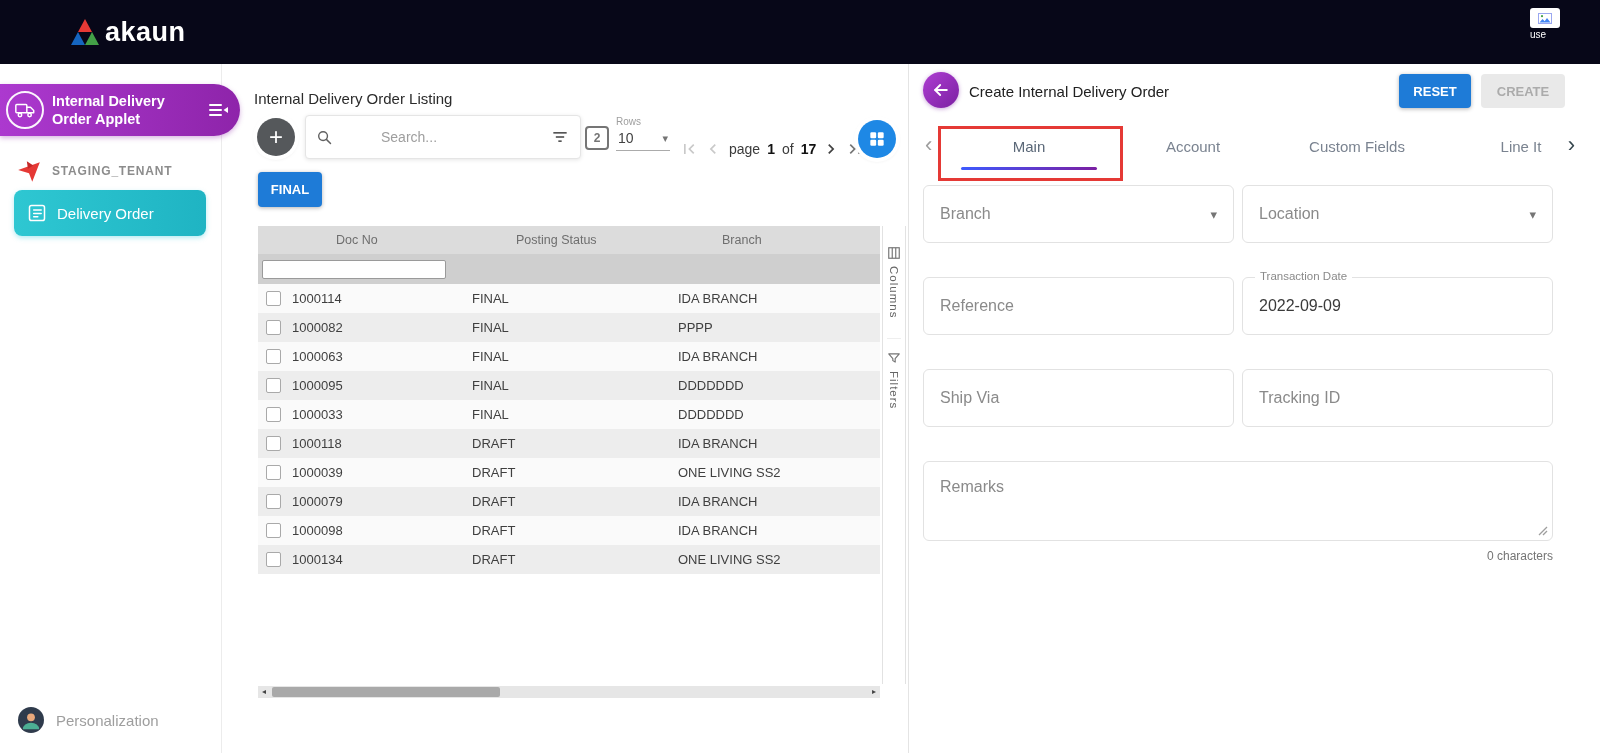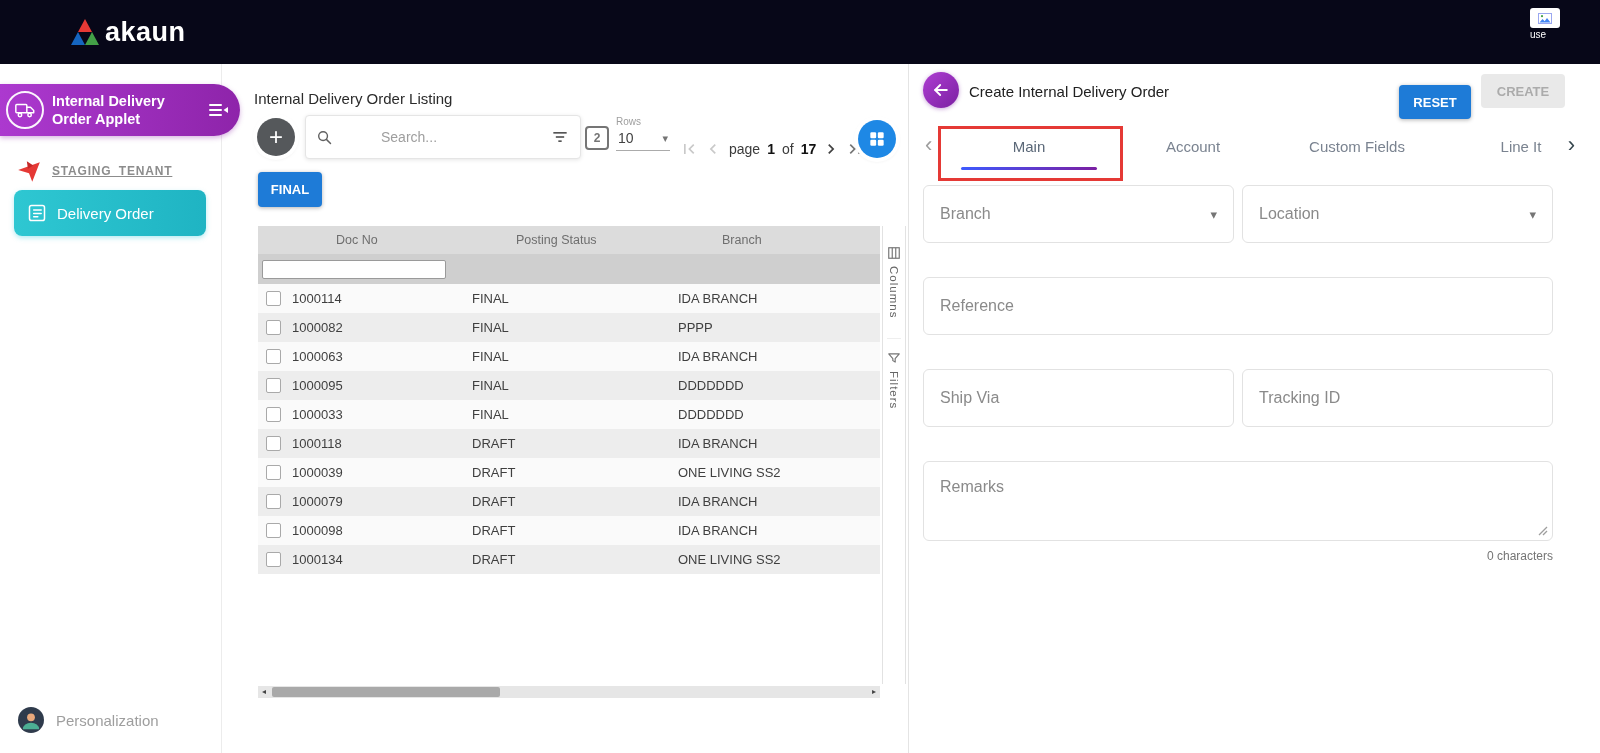--- a/index.html
+++ b/index.html
@@ -15,21 +15,21 @@
   .img-ph { width:30px; height:20px; background:#fff; border-radius:3px; display:flex; align-items:center; justify-content:center; }
   .avatar-broken .alt { color:#fff; font-size:10px; }
 
   
   .sidebar { position:absolute; top:64px; left:0; width:222px; height:689px; background:#fff; border-right:1px solid #ECECEC; z-index:10; }
   .applet-header { position:absolute; top:20px; left:0; width:240px; height:52px; background:linear-gradient(90deg,#AC39CF,#8E24AA); border-radius:0 26px 26px 0; display:flex; align-items:center; color:#fff; z-index:5; box-shadow:0 2px 5px rgba(140,40,170,.35); }
   .truck-circle { width:38px; height:38px; margin-left:6px; border:2px solid rgba(255,255,255,.95); border-radius:50%; display:flex; align-items:center; justify-content:center; flex:none; }
   .applet-title { font-size:14.5px; font-weight:bold; line-height:1.25; width:122px; margin-left:8px; }
   .menu-toggle { margin-left:auto; margin-right:10px; cursor:pointer; display:flex; }
   .tenant-row { position:absolute; top:94px; left:16px; display:flex; align-items:center; gap:10px; cursor:pointer; }
-  .tenant-label { font-size:12px; font-weight:bold; letter-spacing:.8px; color:#8C8C8C;text-decoration:underline; }
+  .tenant-label { font-size:12px; font-weight:bold; letter-spacing:.8px; color:#8C8C8C; }
   .menu-item { position:absolute; top:126px; left:14px; width:192px; height:46px; background:linear-gradient(90deg,#2EC7D2,#1FB4C3); border-radius:8px; display:flex; align-items:center; gap:10px; padding-left:13px; color:#fff; font-size:15px; cursor:pointer; box-shadow:0 2px 5px rgba(38,198,218,.35); }
   .personalization { position:absolute; bottom:20px; left:18px; display:flex; align-items:center; gap:12px; color:#9E9E9E; font-size:15px; cursor:pointer; }
 
   
   .listing { position:absolute; top:64px; left:248px; width:660px; height:689px; background:#fff; }
   .listing-title { position:absolute; top:26px; left:6px; font-size:15px; color:#2B2B2B; }
   .add-btn { position:absolute; top:54px; left:9px; width:38px; height:38px; border-radius:50%; background:#55585B; color:#fff; font-size:24px; line-height:34px; text-align:center; cursor:pointer; box-shadow:0 0 0 4px #fff, 0 1px 5px rgba(0,0,0,.35); border:none; }
   .search-box { position:absolute; top:51px; left:57px; width:276px; height:44px; background:#fff; border:1px solid #E5E5E5; border-radius:4px; box-shadow:0 1px 4px rgba(0,0,0,.10); display:flex; align-items:center; padding:0 10px; gap:8px; }
   .search-box input { flex:1; border:none; outline:none; font-size:14px; color:#424242; font-family:inherit; min-width:0;margin-left:40px; }
   .search-box input::placeholder { color:#9E9E9E; }
@@ -65,21 +65,21 @@
 
   .h-scroll { position:absolute; top:622px; left:10px; width:622px; height:12px; display:flex; align-items:center; background:#E6E6E6; }
   .sc-arrow { width:12px; font-size:8px; color:#444; text-align:center; cursor:pointer; line-height:12px; user-select:none; }
   .sc-track { flex:1; position:relative; height:12px; }
   .sc-thumb { position:absolute; left:2px; top:1px; width:228px; height:10px; background:#A9A9A9; border-radius:2px; cursor:grab; }
 
   
   .detail { position:absolute; top:64px; left:908px; width:692px; height:689px; background:#fff; border-left:1px solid #E4E4E4; }
   .back-btn { position:absolute; top:8px; left:14px; width:36px; height:36px; border-radius:50%; border:none; background:linear-gradient(135deg,#AE3ED2,#7B1FA2); display:flex; align-items:center; justify-content:center; cursor:pointer; box-shadow:0 1px 4px rgba(123,31,162,.4); }
   .detail-title { position:absolute; top:19px; left:60px; font-size:15px; color:#212121; }
-  .reset-btn { position:absolute; top:10px; left:490px; width:72px; height:34px; background:#1E7BD7; color:#fff; font-weight:bold; font-size:13px; border:none; border-radius:4px; cursor:pointer; box-shadow:0 1px 4px rgba(0,0,0,.3); font-family:inherit;margin-top:11px; }
+  .reset-btn { position:absolute; top:10px; left:490px; width:72px; height:34px; background:#1E7BD7; color:#fff; font-weight:bold; font-size:13px; border:none; border-radius:4px; cursor:pointer; box-shadow:0 1px 4px rgba(0,0,0,.3); font-family:inherit; }
   .create-btn { position:absolute; top:10px; left:572px; width:84px; height:34px; background:#E9E9E9; color:#ABABAB; font-weight:bold; font-size:13px; border:none; border-radius:4px; cursor:not-allowed; font-family:inherit; }
 
   .tabs-row { position:absolute; top:56px; left:0; width:692px; height:52px; }
   .tab-nav { position:absolute; top:12px; border:none; background:#fff; color:#9E9E9E; font-size:22px; cursor:pointer; line-height:26px; padding:0 4px; }
   .tab-nav.prev { left:12px; }
   .tab-nav.next { right:22px; color:#37474F; z-index:3; }
   .tabs { position:absolute; left:38px; top:0; width:640px; height:52px; display:flex; overflow:hidden; }
   .tab { width:164px; flex:none; display:flex; align-items:center; justify-content:center; font-size:15px; color:#7A8390; position:relative; cursor:pointer; white-space:nowrap; }
   .tab.active { color:#5B6878; }
   .tab.active::after { content:""; position:absolute; left:14px; right:14px; bottom:2px; height:3px; border-radius:2px; background:linear-gradient(90deg,#3D5AFE,#7B1FA2); }
@@ -400,20 +400,24 @@
         </div>
         <div class="field select">
           <span>Location</span>
           <span class="caret">▾</span>
         </div>
       </div>
       <div class="frow">
         <div class="field">
           <span>Reference</span>
         </div>
+        <div class="field">
+          <span class="float-label">Transaction Date</span>
+          <span class="value">2022-09-09</span>
+        </div>
       </div>
       <div class="frow">
         <div class="field">
           <span>Ship Via</span>
         </div>
         <div class="field">
           <span>Tracking ID</span>
         </div>
       </div>
       <div class="frow">

